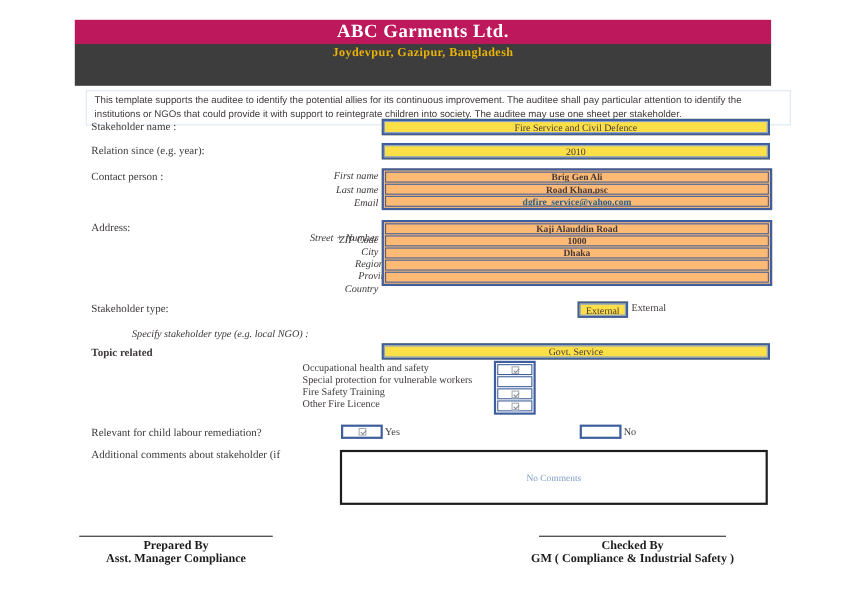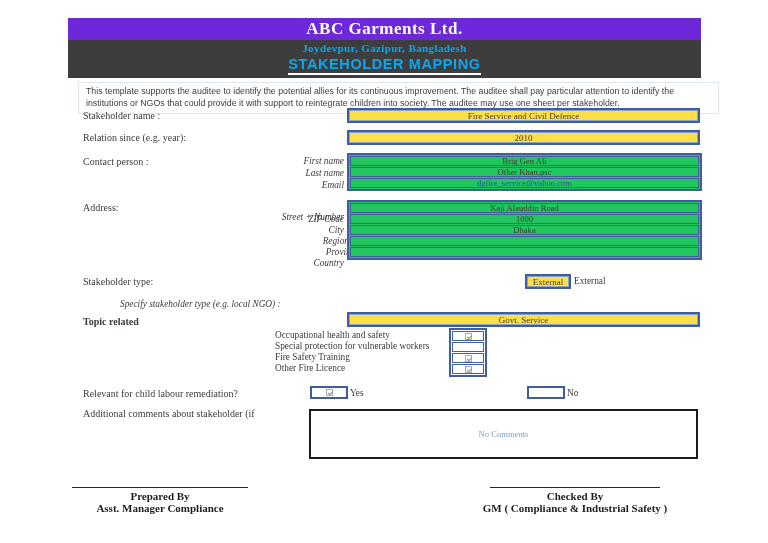--- a/index.html
+++ b/index.html
@@ -6,25 +6,25 @@
   html,body { background:#fff; }
   .page {
     position:relative; width:768px; height:543px; background:#ffffff;
     font-family:"Liberation Serif", serif; color:#3c3636; overflow:hidden;
   }
   .abs { position:absolute; }
 
   
   .hdr { left:68px; top:18px; width:633px; }
   .hdr-band1 {
-    background:#6d28d9; color:#fff; text-align:center;
+    background:#be185d; color:#fff; text-align:center;
     font-family:"Liberation Serif", serif; font-weight:bold; font-size:17px;
     height:22px; line-height:22px; letter-spacing:0.5px;
   }
-  .hdr-band2 { background:#3d3d3d; color:#0ea5e9; text-align:center; height:38px; padding-top:2px; }
+  .hdr-band2 { background:#3d3d3d; color:#eab308; text-align:center; height:38px; padding-top:2px; }
   .hdr-loc {
     font-family:"Liberation Serif", serif; font-weight:bold; font-size:11px; letter-spacing:0.4px;
   }
   .hdr-title {
     display:inline-block; font-family:"Liberation Sans", sans-serif; font-weight:bold;
     font-size:14.5px; letter-spacing:0.6px; border-bottom:2px solid #fff; padding-bottom:1px; margin-top:2px;
   }
 
   
   .intro {
@@ -41,21 +41,21 @@
   .rlbl { font-size:9.3px; color:#3f3a39; text-align:right; height:11px; line-height:11px; white-space:nowrap;font-style:italic; }
 
   
   .ibox { border:2px solid #3e5e9e; background:#fde047; }
   .ibox .iv {
     border:1px solid #8aa2cc; height:11px; line-height:11px;
     font-size:9px; text-align:center; color:#43383a; overflow:hidden;
   }
 
   
-  .grp { border:2px solid #3e5e9e; background:#22c55e; padding:1px; }
+  .grp { border:2px solid #3e5e9e; background:#fdba74; padding:1px;font-weight:bold; }
   .grp .cell {
     border:1px solid #41619c; height:10px; line-height:8.5px; margin-top:1px;
     font-size:8.6px; text-align:center; color:#43383a; overflow:hidden;
   }
   .grp .cell:first-child { margin-top:0; }
   .grp .cell span { line-height:8.5px; vertical-align:top; }
   .link { color:#215e8c; text-decoration:underline; }
 
   
   .ckgrp { border:2px solid #3e5e9e; background:#fff; padding:1px; width:38px; }
@@ -96,21 +96,20 @@
 </style>
 </head>
 <body>
 
 <div class="page">
 
   <div class="abs hdr">
     <div class="hdr-band1">ABC Garments Ltd.</div>
     <div class="hdr-band2">
       <div class="hdr-loc">Joydevpur, Gazipur, Bangladesh</div>
-      <div class="hdr-title">STAKEHOLDER MAPPING</div>
     </div>
   </div>
 
   <div class="abs intro">This template supports the auditee to identify the potential allies for its continuous improvement. The auditee shall pay particular attention to identify the institutions or NGOs that could provide it with support to reintegrate children into society. The auditee may use one sheet per stakeholder.</div>
 
   <div class="abs lbl" style="left:83px; top:110px;">Stakeholder name :</div>
   <div class="abs ibox" style="left:347px; top:108px; width:353px;">
     <div class="iv">Fire Service and Civil Defence</div>
   </div>
 
@@ -118,21 +117,21 @@
   <div class="abs ibox" style="left:347px; top:130px; width:353px;">
     <div class="iv">2010</div>
   </div>
 
   <div class="abs lbl" style="left:83px; top:156px;">Contact person :</div>
   <div class="abs rlbl" style="left:240px; top:156px; width:104px;">First name</div>
   <div class="abs rlbl" style="left:240px; top:168px; width:104px;">Last name</div>
   <div class="abs rlbl" style="left:240px; top:180px; width:104px;">Email</div>
   <div class="abs grp" style="left:347px; top:153px; width:355px;">
     <div class="cell"><span>Brig Gen Ali</span></div>
-    <div class="cell"><span>Other Khan,psc</span></div>
+    <div class="cell"><span>Road Khan,psc</span></div>
     <div class="cell"><span class="link">dgfire_service@yahoo.com</span></div>
   </div>
 
   <div class="abs lbl" style="left:83px; top:202px;">Address:</div>
   <div class="abs rlbl" style="left:240px; top:212px; width:104px;">Street + Number</div>
   <div class="abs rlbl" style="left:240px; top:214px; width:104px;">ZIP Code</div>
   <div class="abs rlbl" style="left:240px; top:225px; width:104px;">City</div>
   <div class="abs rlbl" style="left:245px; top:236px; width:104px;">Region</div>
   <div class="abs rlbl" style="left:255px; top:247px; width:104px;">Province</div>
   <div class="abs rlbl" style="left:240px; top:258px; width:104px;">Country</div>

